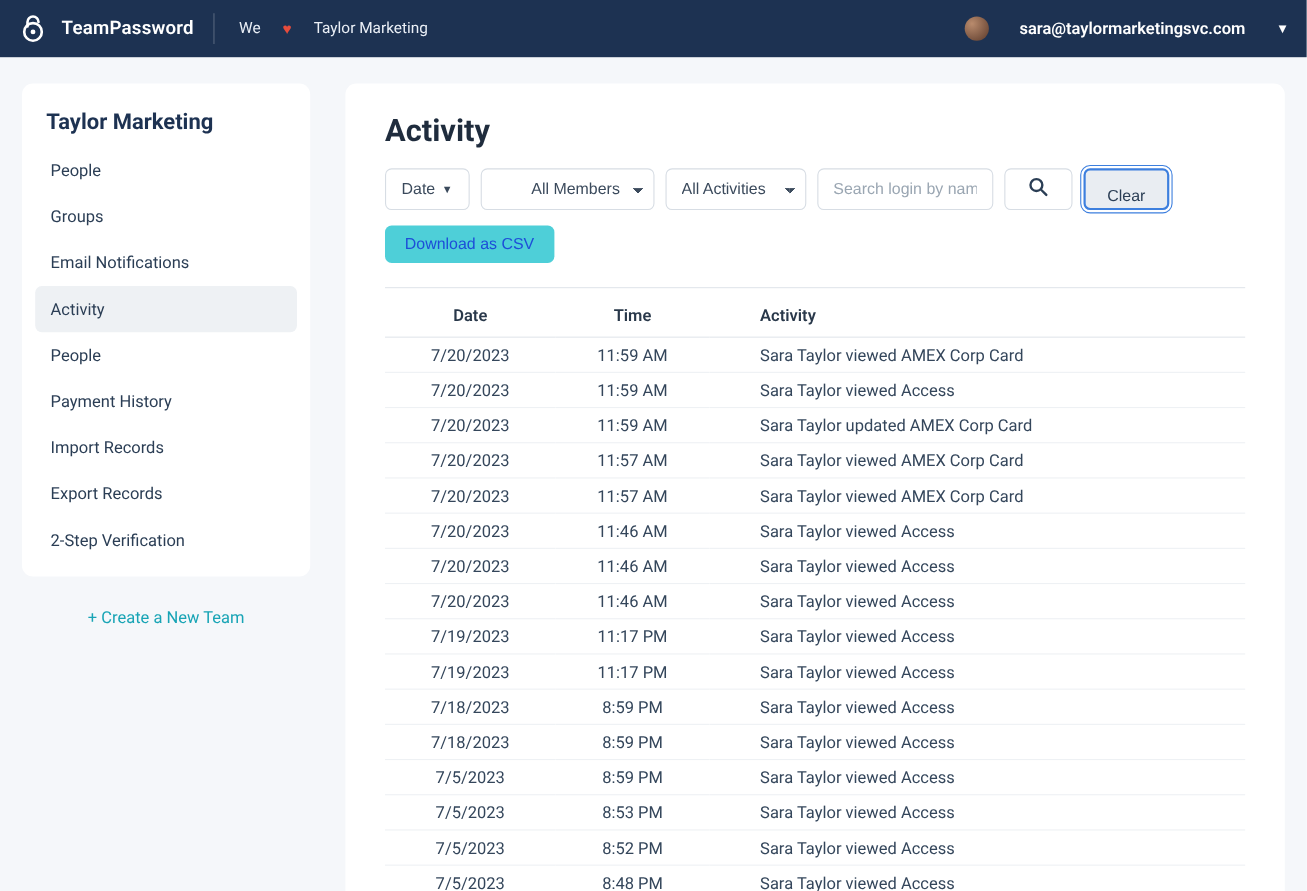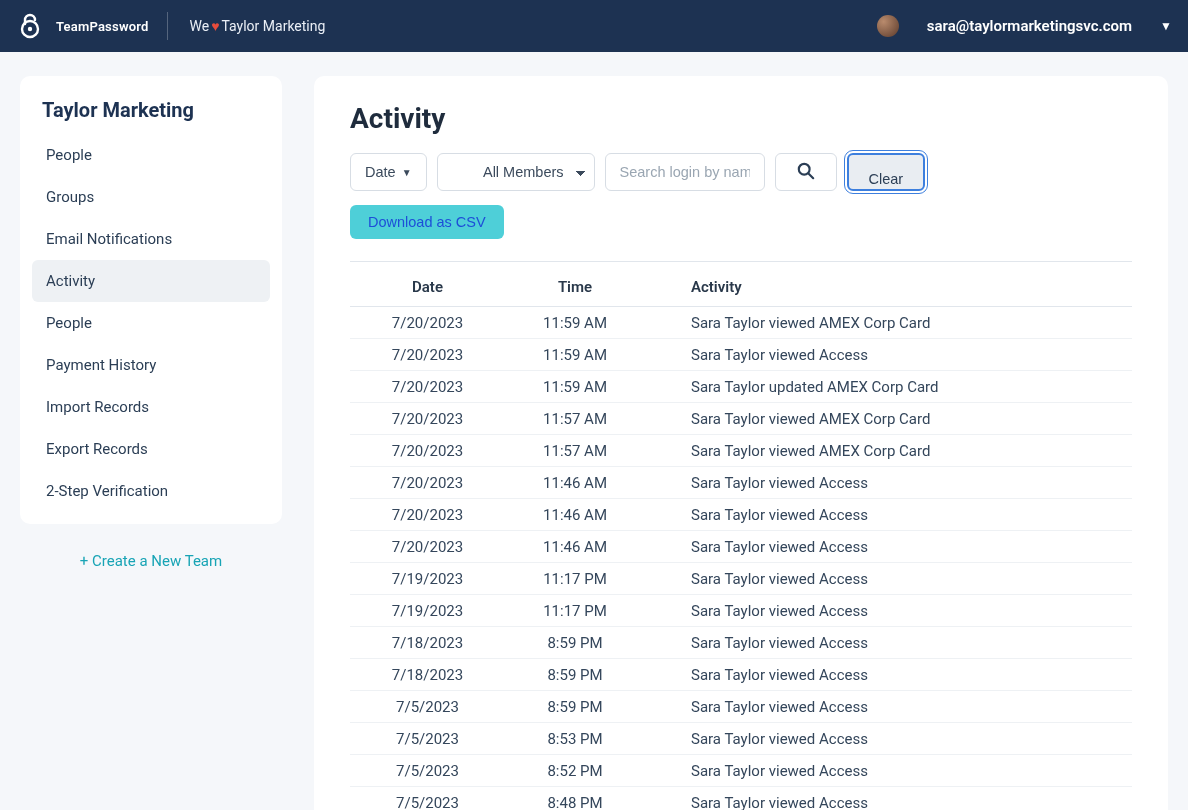--- a/index.html
+++ b/index.html
@@ -20,22 +20,22 @@
   color: #fff;
 }
 .logo-block {
   display: flex;
   align-items: center;
   gap: 12px;
   padding-right: 18px;
   border-right: 1px solid rgba(255,255,255,0.25);
 }
 .logo-icon svg { display: block; }
-.brand { font-size: 13px; font-weight: 600; letter-spacing: .2px; }
-.tagline { margin-left: 22px; font-size: 14px; color: #eaeff6; display: flex; align-items: center; gap: 2px; }
+.brand { font-size: 17px; font-weight: 600; letter-spacing: .2px; }
+.tagline { margin-left: 22px; font-size: 14px; color: #eaeff6; display: flex; align-items: center; gap: 20px; }
 .heart { color: #e74c3c; }
 .topbar-spacer { flex: 1; }
 .user-block { display: flex; align-items: center; gap: 28px; cursor: pointer; }
 .avatar {
   width: 22px; height: 22px; border-radius: 50%;
   background: radial-gradient(circle at 30% 30%, #b98b6d, #5b3a2b);
 }
 .user-email { font-size: 15px; font-weight: 600; }
 .chev-down { color: #fff; font-size: 12px; }
 
@@ -200,20 +200,23 @@
     <h1 class="main-title">Activity</h1>
 
     <div class="filter-row">
       <button class="btn">
         <span>Date</span>
         <span class="caret">▼</span>
       </button>
       <select class="select members">
         <option>All Members</option>
       </select>
+      <select class="select activities">
+        <option>All Activities</option>
+      </select>
       <input class="search-input" placeholder="Search login by name" style="">
       <button class="search-btn">
         <span>
           <svg width="18" height="18" viewBox="0 0 20 20">
               <circle cx="8" cy="8" r="6" stroke="#2b3e55" stroke-width="2.4" fill="none"></circle>
               <line x1="13" y1="13" x2="18" y2="18" stroke="#2b3e55" stroke-width="2.4" stroke-linecap="round"></line>
             </svg>
         </span>
       </button>
       <button class="clear-btn">Clear</button>

